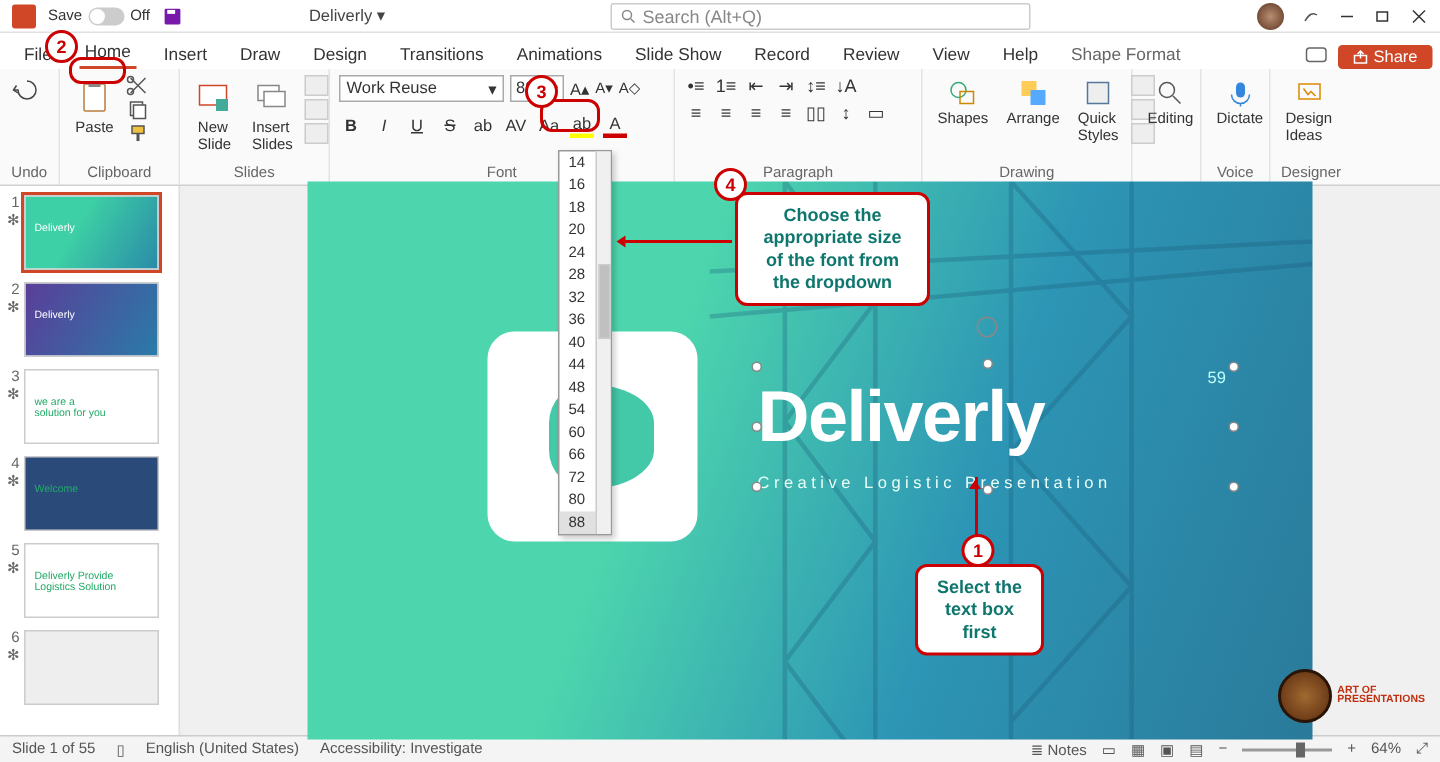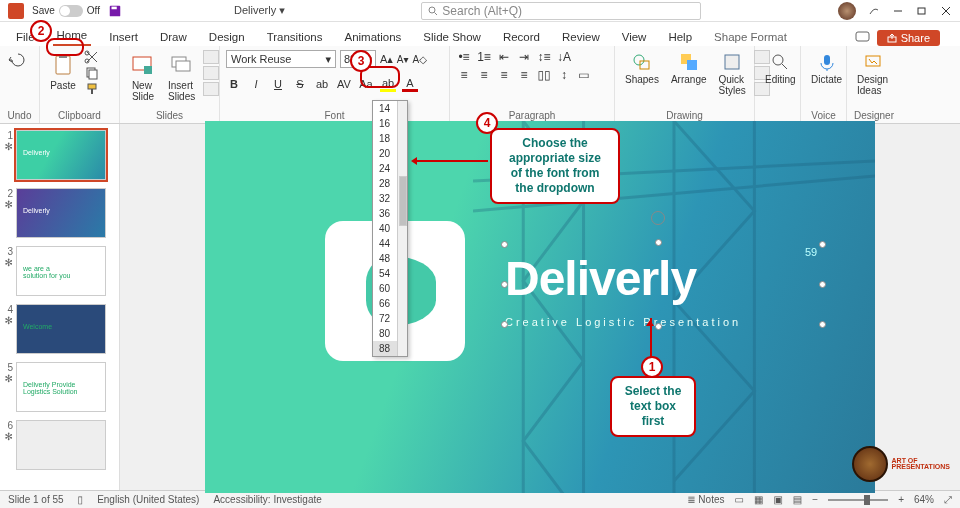--- a/index.html
+++ b/index.html
@@ -4,32 +4,32 @@
 <style>
 *{box-sizing:border-box;margin:0;padding:0;font-family:"Segoe UI",Arial,sans-serif;}
 body{width:960px;height:508px;overflow:hidden;background:#fff;position:relative;font-size:12px;color:#333;}
 
 .titlebar{height:22px;display:flex;align-items:center;padding:0 8px;gap:8px;border-bottom:1px solid #e0e0e0;}
 .app-icon{width:16px;height:16px;background:#d04727;border-radius:2px;}
 .toggle{display:flex;align-items:center;gap:4px;font-size:10px;}
 .toggle .sw{width:24px;height:12px;background:#ccc;border-radius:6px;position:relative;}
 .toggle .sw::after{content:"";position:absolute;width:10px;height:10px;background:#fff;border-radius:50%;left:1px;top:1px;}
 .qa-save{width:14px;height:14px;fill:#7719aa;}
-.doctitle{font-size:11px;color:#444;margin-left:88px;padding-left:16px;}
+.doctitle{font-size:11px;color:#444;margin-left:60px;padding-left:16px;}
 .searchwrap{flex:1;display:flex;justify-content:center;}
 .searchbox{width:280px;height:18px;border:1px solid #ccc;border-radius:2px;display:flex;align-items:center;padding:0 6px;gap:4px;color:#888;}
 .winctl{display:flex;gap:12px;align-items:center;}
 .winctl svg{width:12px;height:12px;}
 .avatar{width:18px;height:18px;border-radius:50%;background:radial-gradient(circle,#b89070,#5a3020);}
 
 .tabs{height:24px;display:flex;align-items:end;padding:0 12px;gap:14px;font-size:11.5px;position:relative;}
 .tab{padding:3px 4px;cursor:pointer;}
 .tab.active{border-bottom:2px solid #d04727;color:#333;font-weight:500;}
 .tab.shape{color:#666;}
-.tabs .right{position:absolute;right:20px;display:flex;gap:6px;align-items:center;}
+.tabs .right{position:absolute;right:5px;display:flex;gap:6px;align-items:center;}
 .sharebtn{background:#d04727;color:#fff;padding:2px 10px;border-radius:3px;font-size:11px;display:flex;align-items:center;gap:4px;}
 
 .ribbon{height:78px;border-bottom:1px solid #d0d0d0;background:#fafafa;display:flex;position:relative;}
 .group{border-right:1px solid #e3e3e3;display:flex;flex-direction:column;justify-content:space-between;padding:4px 6px 2px;}
 .group .label{text-align:center;font-size:10px;color:#666;margin-top:2px;}
 .group .body{display:flex;gap:4px;align-items:flex-start;flex:1;}
 .btn-v{display:flex;flex-direction:column;align-items:center;gap:2px;font-size:10px;padding:2px 4px;}
 .ico{width:20px;height:20px;}
 .ico-lg{width:26px;height:26px;}
 .mini{display:flex;flex-direction:column;gap:2px;}

